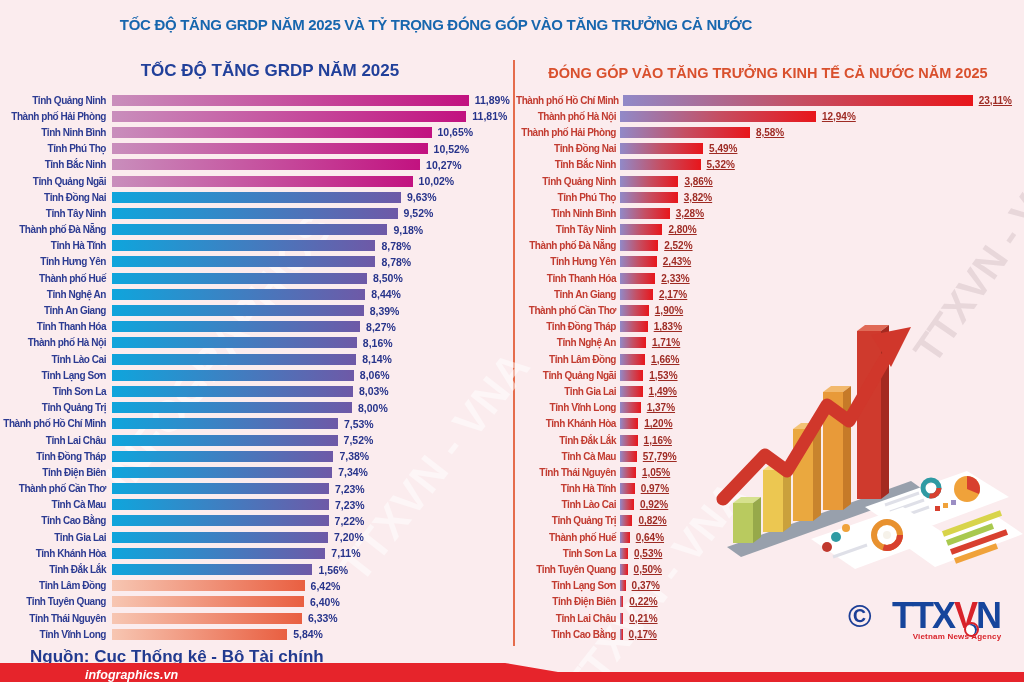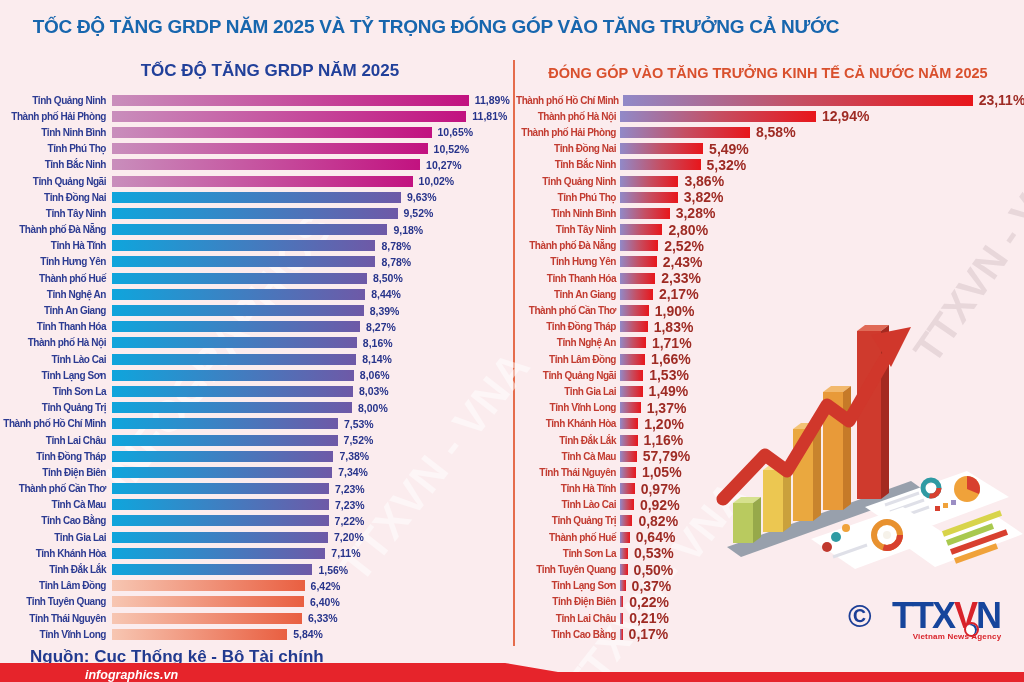--- a/index.html
+++ b/index.html
@@ -3,38 +3,38 @@
 <meta charset="utf-8">
 <style>
   html,body{margin:0;padding:0;}
   .stage{
     position:relative;width:1024px;height:682px;overflow:hidden;
     background:#fbecee;
     font-family:"Liberation Sans",sans-serif;
   }
   .main-title{
     position:absolute;top:16px;left:0;width:872px;text-align:center;
-    font-size:19px;font-weight:800;color:#1766ae;letter-spacing:-0.3px;white-space:nowrap;
+    font-size:15px;font-weight:800;color:#1766ae;letter-spacing:-0.3px;white-space:nowrap;
   }
   .sub-title{position:absolute;font-weight:800;text-align:center;white-space:nowrap;}
   .sub-left{top:61px;left:30px;width:480px;font-size:17px;color:#21409a;}
   .sub-right{top:65px;left:518px;width:500px;font-size:14.5px;color:#d9502d;}
   .divider{position:absolute;left:513px;top:60px;width:2px;height:586px;background:#e0562f;opacity:.85;}
   .chart-rows{position:absolute;top:92px;z-index:2;}
   #left-rows{left:0;width:514px;}
   #right-rows{left:516px;width:508px;}
   .row{display:flex;align-items:center;height:16.2px;}
   .cat{flex:0 0 106px;text-align:right;padding-right:6px;font-weight:bold;font-size:10px;
        letter-spacing:-0.45px;white-space:nowrap;}
   #left-rows .cat{color:#2c3b92;}
   #right-rows .cat{flex-basis:100px;padding-right:4px;color:#c23b30;}
   .bar{height:11px;flex:0 0 auto;}
   .val{margin-left:6px;font-weight:bold;white-space:nowrap;}
   #left-rows .val{font-size:10.5px;color:#27348b;}
-  #right-rows .val{font-size:14px;color:#9e2b24;}
+  #right-rows .val{font-size:10px;color:#9e2b24;text-decoration:underline;}
   .source{position:absolute;left:30px;top:647px;font-size:17px;font-weight:600;color:#223a8f;z-index:3;}
   .footer-band{position:absolute;left:0;top:663px;width:1024px;height:19px;background:#e6242b;
     clip-path:polygon(0 0,505px 0,558px 9px,1024px 9px,1024px 19px,0 19px);z-index:3;}
   .footer-site{position:absolute;left:85px;top:668px;color:#ffffff;font-style:italic;font-weight:bold;
     font-size:12.5px;z-index:4;}
   .wm{position:absolute;font-weight:800;transform-origin:0 0;pointer-events:none;white-space:nowrap;z-index:1;}
   .wm-0{left:95px;top:470px;transform:rotate(-52deg);font-size:44px;color:rgba(255,255,255,0.55);}
   .wm-1{left:330px;top:560px;transform:rotate(-52deg);font-size:44px;color:rgba(255,255,255,0.5);}
   .wm-2{left:905px;top:345px;transform:rotate(-55deg);font-size:40px;color:rgba(164,142,152,0.22);}
   .wm-3{left:555px;top:680px;transform:rotate(-52deg);font-size:42px;color:rgba(255,255,255,0.5);}

